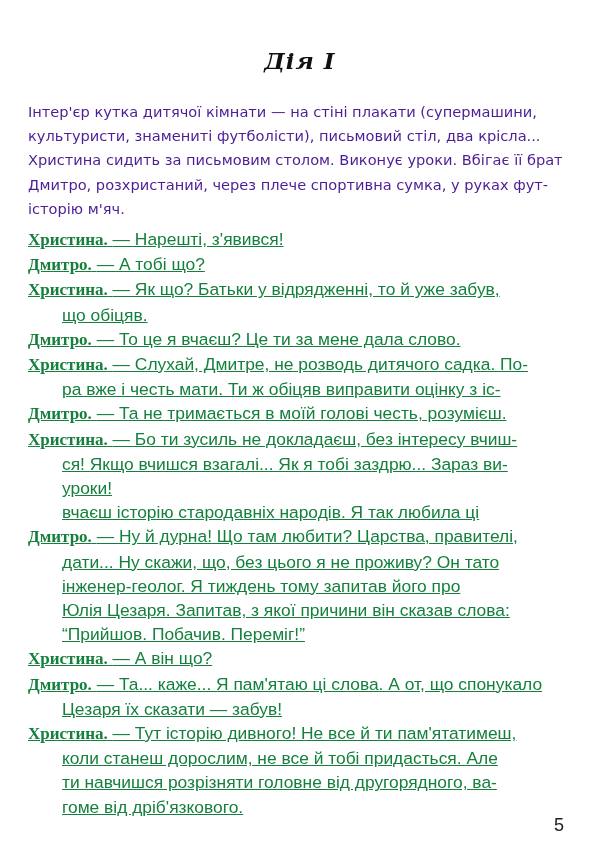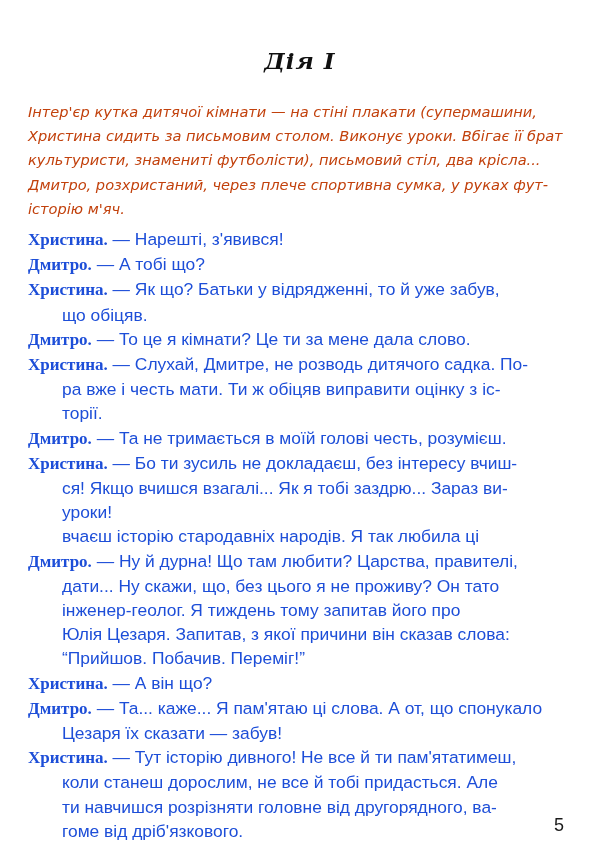--- a/index.html
+++ b/index.html
@@ -8,63 +8,62 @@
     font-family: "Liberation Serif", "DejaVu Serif", serif; color: #1a1a1a;
   }
   .page { position: absolute; left: 0; top: 0; width: 600px; height: 618px; }
   .title {
     position: absolute; left: 0; right: 0; top: 47px; text-align: center;
     font-family: "DejaVu Serif", serif; font-style: italic; font-weight: bold;
     font-size: 23px; letter-spacing: 1px; color: #111;
   }
   .stage-dir {
     position: absolute; left: 28px; top: 100px; width: 540px;
-    font-family: "DejaVu Sans", sans-serif; font-style: italic;
-    font-size: 14.6px; line-height: 24.2px; color: #c2410c;
+    font-family: "DejaVu Sans", sans-serif; 
+    font-size: 14.6px; line-height: 24.2px; color: #4c1d95;
   }
   .stage-dir .ln { display: block; white-space: nowrap; }
   .dialogue { position: absolute; left: 28px; top: 227px; width: 545px; }
   .line {
     font-family: "Liberation Sans", sans-serif; font-size: 17.4px;
-    line-height: 24.2px; white-space: nowrap; color: #1d4ed8;
+    line-height: 24.2px; white-space: nowrap; color: #15803d; text-decoration: underline;
   }
   .line.cont { padding-left: 34px; }
   .speaker { font-family: "Liberation Serif", serif; font-weight: bold; font-size: 17px; }
   .page-num {
     position: absolute; right: 36px; top: 815px;
     font-family: "Liberation Sans", sans-serif; font-size: 18px; color: #1a1a1a;
   }
 </style>
 </head>
 <body>
 
 <div class="page">
   <div class="title">Дія І</div>
 
   <div class="stage-dir">
     <span class="ln">Інтер'єр кутка дитячої кімнати — на стіні плакати (супермашини,</span>
+    <span class="ln">культуристи, знамениті футболісти), письмовий стіл, два крісла...</span>
     <span class="ln">Христина сидить за письмовим столом. Виконує уроки. Вбігає її брат</span>
-    <span class="ln">культуристи, знамениті футболісти), письмовий стіл, два крісла...</span>
     <span class="ln">Дмитро, розхристаний, через плече спортивна сумка, у руках фут-</span>
     <span class="ln">історію м'яч.</span>
   </div>
 
   <div class="dialogue">
     <div class="line"><span class="speaker">Христина.</span> <span>— Нарешті, з'явився!</span></div>
 
     <div class="line"><span class="speaker">Дмитро.</span> <span>— А тобі що?</span></div>
 
     <div class="line"><span class="speaker">Христина.</span> <span>— Як що? Батьки у відрядженні, то й уже забув,</span></div>
     <div class="line cont">що обіцяв.</div>
 
-    <div class="line"><span class="speaker">Дмитро.</span> <span>— То це я кімнати? Це ти за мене дала слово.</span></div>
+    <div class="line"><span class="speaker">Дмитро.</span> <span>— То це я вчаєш? Це ти за мене дала слово.</span></div>
 
     <div class="line"><span class="speaker">Христина.</span> <span>— Слухай, Дмитре, не розводь дитячого садка. По-</span></div>
     <div class="line cont">ра вже і честь мати. Ти ж обіцяв виправити оцінку з іс-</div>
-    <div class="line cont">торії.</div>
 
     <div class="line"><span class="speaker">Дмитро.</span> <span>— Та не тримається в моїй голові честь, розумієш.</span></div>
 
     <div class="line"><span class="speaker">Христина.</span> <span>— Бо ти зусиль не докладаєш, без інтересу вчиш-</span></div>
     <div class="line cont">ся! Якщо вчишся взагалі... Як я тобі заздрю... Зараз ви-</div>
     <div class="line cont">уроки!</div>
     <div class="line cont">вчаєш історію стародавніх народів. Я так любила ці</div>
 
     <div class="line"><span class="speaker">Дмитро.</span> <span>— Ну й дурна! Що там любити? Царства, правителі,</span></div>
     <div class="line cont">дати... Ну скажи, що, без цього я не проживу? Он тато</div>

